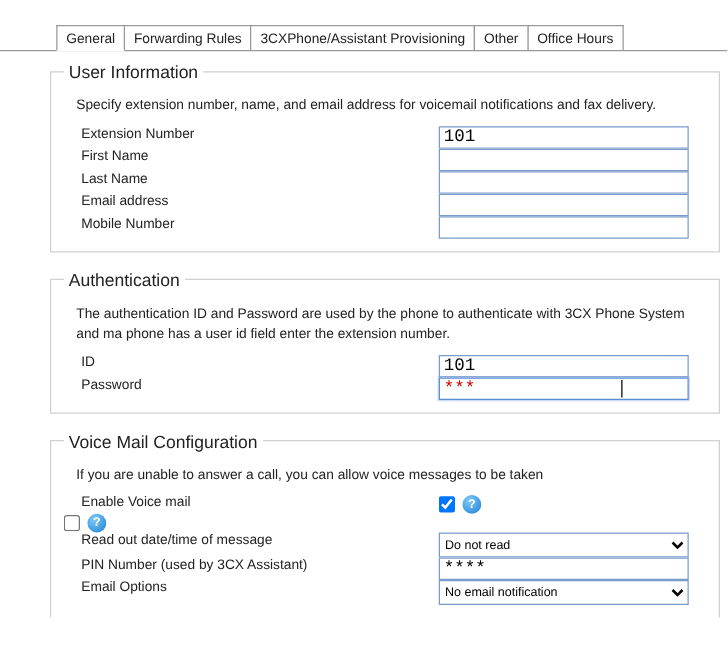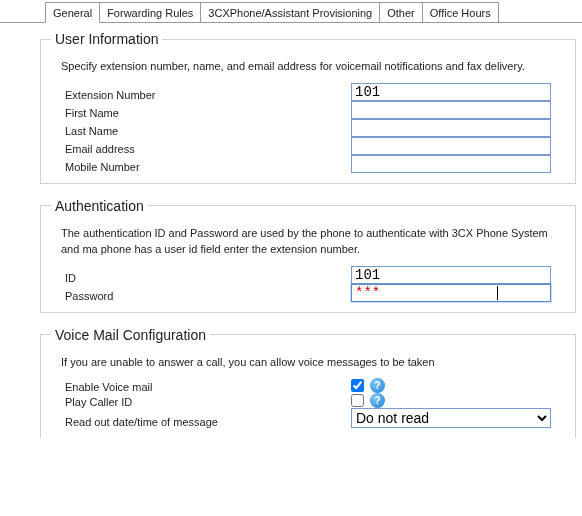--- a/index.html
+++ b/index.html
@@ -10,21 +10,21 @@
     color: #222;
     background: #fff;
     width: 582px;
     height: 516px;
     overflow: hidden;
   }
   .tabs {
     display: flex;
     padding-left: 45px;
     border-bottom: 1px solid #999;
-    height: 23px;
+    height: 41px;
     align-items: flex-end;
   }
   .tab {
     padding: 4px 7px 3px 7px;
     border: 1px solid #999;
     border-bottom: none;
     background: #fff;
     margin-right: -1px;
     cursor: pointer;
     font-size: 11px;
@@ -39,21 +39,21 @@
   .content { padding: 8px 6px 0 40px; }
   fieldset {
     border: 1px solid #d0d0d0;
     margin: 0 0 14px 0;
     padding: 8px 10px 10px 10px;
   }
   legend { padding: 0 4px; font-size: 14px; }
   .desc { margin: 3px 0 8px 10px; line-height: 1.5; }
   .row {
     display: flex;
-    align-items: flex-end;
+    align-items: flex-start;
     margin: 0 0;
   }
   .row .label {
     flex: 0 0 300px;
     padding-left: 14px;
   }
   .row .ctrl { flex: 1; display:flex; align-items:center; gap:6px; }
   input[type="text"], input[type="password"] {
     width: 200px;
     height: 18px;
@@ -65,21 +65,21 @@
   input.focused {
     border-color: #5a8cd6;
     box-shadow: 0 0 0 1px rgba(90,140,214,0.3);
   }
   input[type="checkbox"]{ width:13px; height:13px; margin:0; }
   select {
     width: 200px;
     height: 20px;
     border: 1px solid #7a9acb;
     font-family: inherit;
-    font-size: 14px;
+    font-size: 10px;
     background:#fff;
   }
   .help-icon {
     width: 15px; height: 15px;
     border-radius: 50%;
     background: radial-gradient(circle at 35% 30%, #7ec9f7, #1e7fd6);
     color: #fff;
     display: inline-flex;
     align-items: center;
     justify-content: center;
@@ -165,29 +165,42 @@
     <div class="desc">If you are unable to answer a call, you can allow voice messages to be taken</div>
 
     <div class="row">
       <div class="label">Enable Voice mail</div>
       <div class="ctrl">
         <input type="checkbox" checked="" style="">
         <span class="help-icon">?</span>
       </div>
     </div>
     <div class="row">
-      <div class="label">Play Caller ID</div>
       <div class="ctrl">
         <input type="checkbox" style="">
         <span class="help-icon">?</span>
       </div>
     </div>
     <div class="row">
       <div class="label">Read out date/time of message</div>
       <div class="ctrl">
         <select>
           <option>Do not read</option>
         </select>
       </div>
     </div>
+    <div class="row">
+      <div class="label">PIN Number (used by 3CX Assistant)</div>
+      <div class="ctrl">
+          <input type="text" value="****" style="">
+        </div>
+    </div>
+    <div class="row">
+      <div class="label">Email Options</div>
+      <div class="ctrl">
+        <select>
+          <option>No email notification</option>
+        </select>
+      </div>
+    </div>
   </fieldset>
 
 </div>
 
 </body></html>

